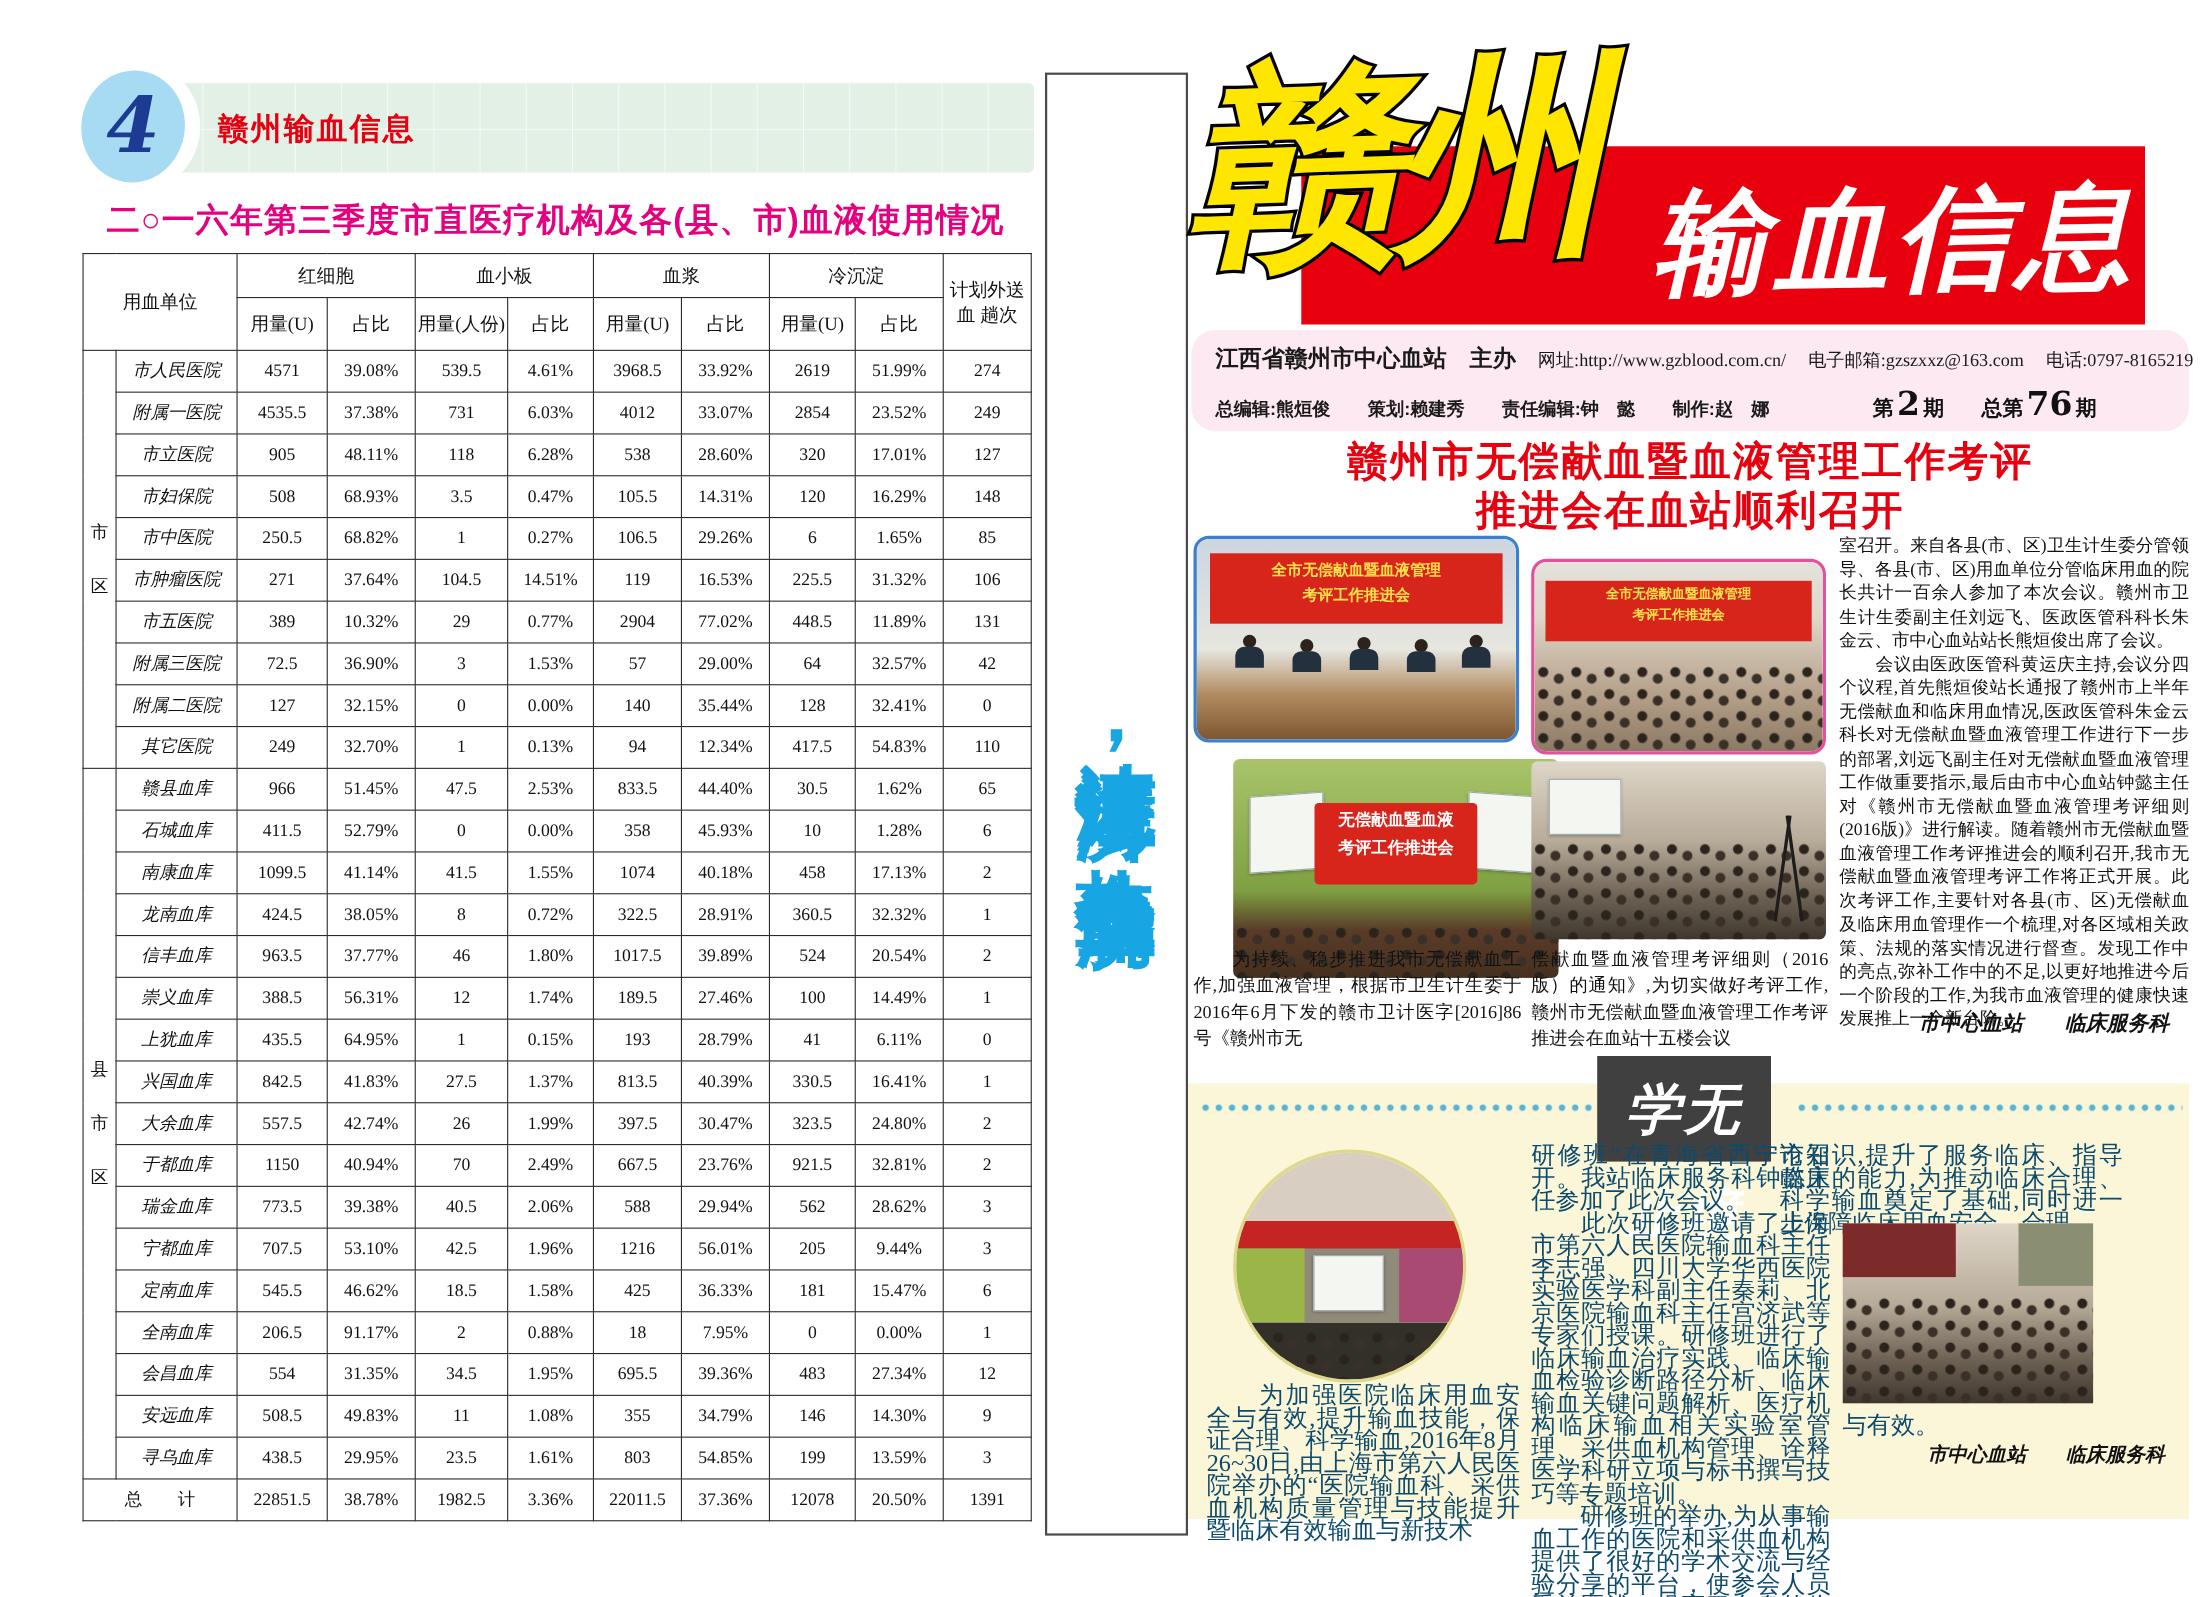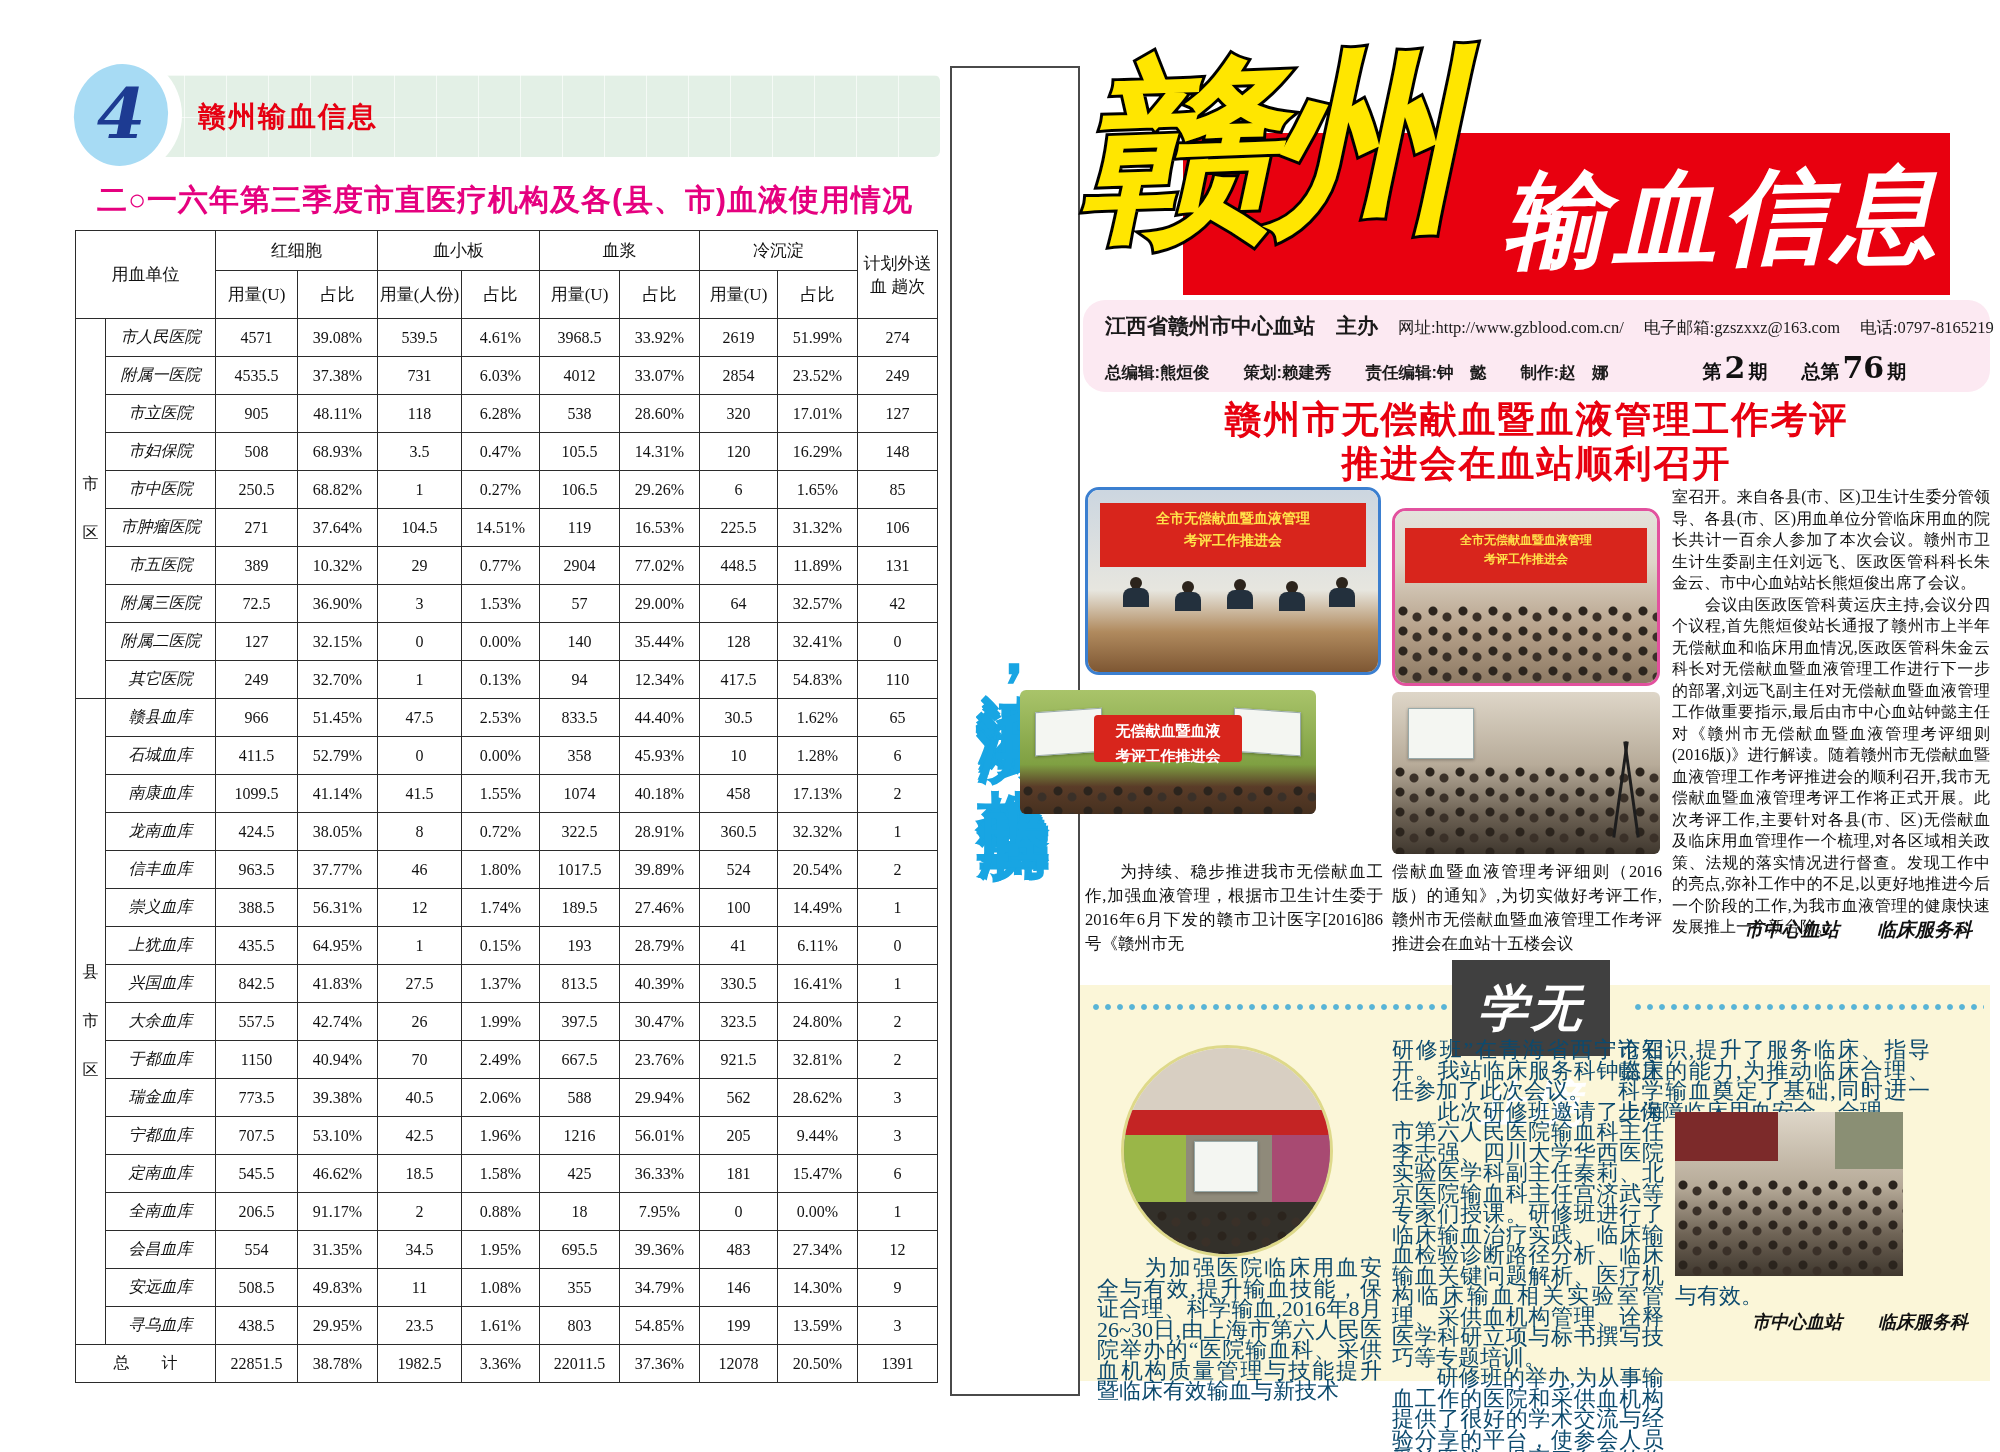--- a/index.html
+++ b/index.html
@@ -528,21 +528,21 @@
           <div>考评工作推进会</div>
       </div>
       <div class="person" style="left:12%;top:48%;"></div>
       <div class="person" style="left:30%;top:50%;"></div>
       <div class="person" style="left:48%;top:49%;"></div>
       <div class="person" style="left:66%;top:50%;"></div>
       <div class="person" style="left:83%;top:48%;"></div>
     </div>
   </div>
 
-  <div class="photo" style="left:1020px;top:690px;width:296px;height:124px;border-radius:6px;">
+  <div class="photo" style="left:1121px;top:690px;width:296px;height:199px;border-radius:6px;">
     <div class="p2-scene">
       <div class="screen" style="left:5%;top:16%;width:22%;height:34%;transform:skewY(-4deg);"></div>
       <div class="screen" style="right:5%;top:16%;width:22%;height:34%;transform:skewY(4deg);"></div>
       <div class="redbox" style="left:25%;top:20%;width:50%;height:36%;font-size:15px;line-height:1.7;padding-top:3px;">
         <div>无偿献血暨血液</div>
           <div>考评工作推进会</div>
       </div>
       <div class="crowd" style="bottom:0;height:24%;"></div>
     </div>
   </div>

